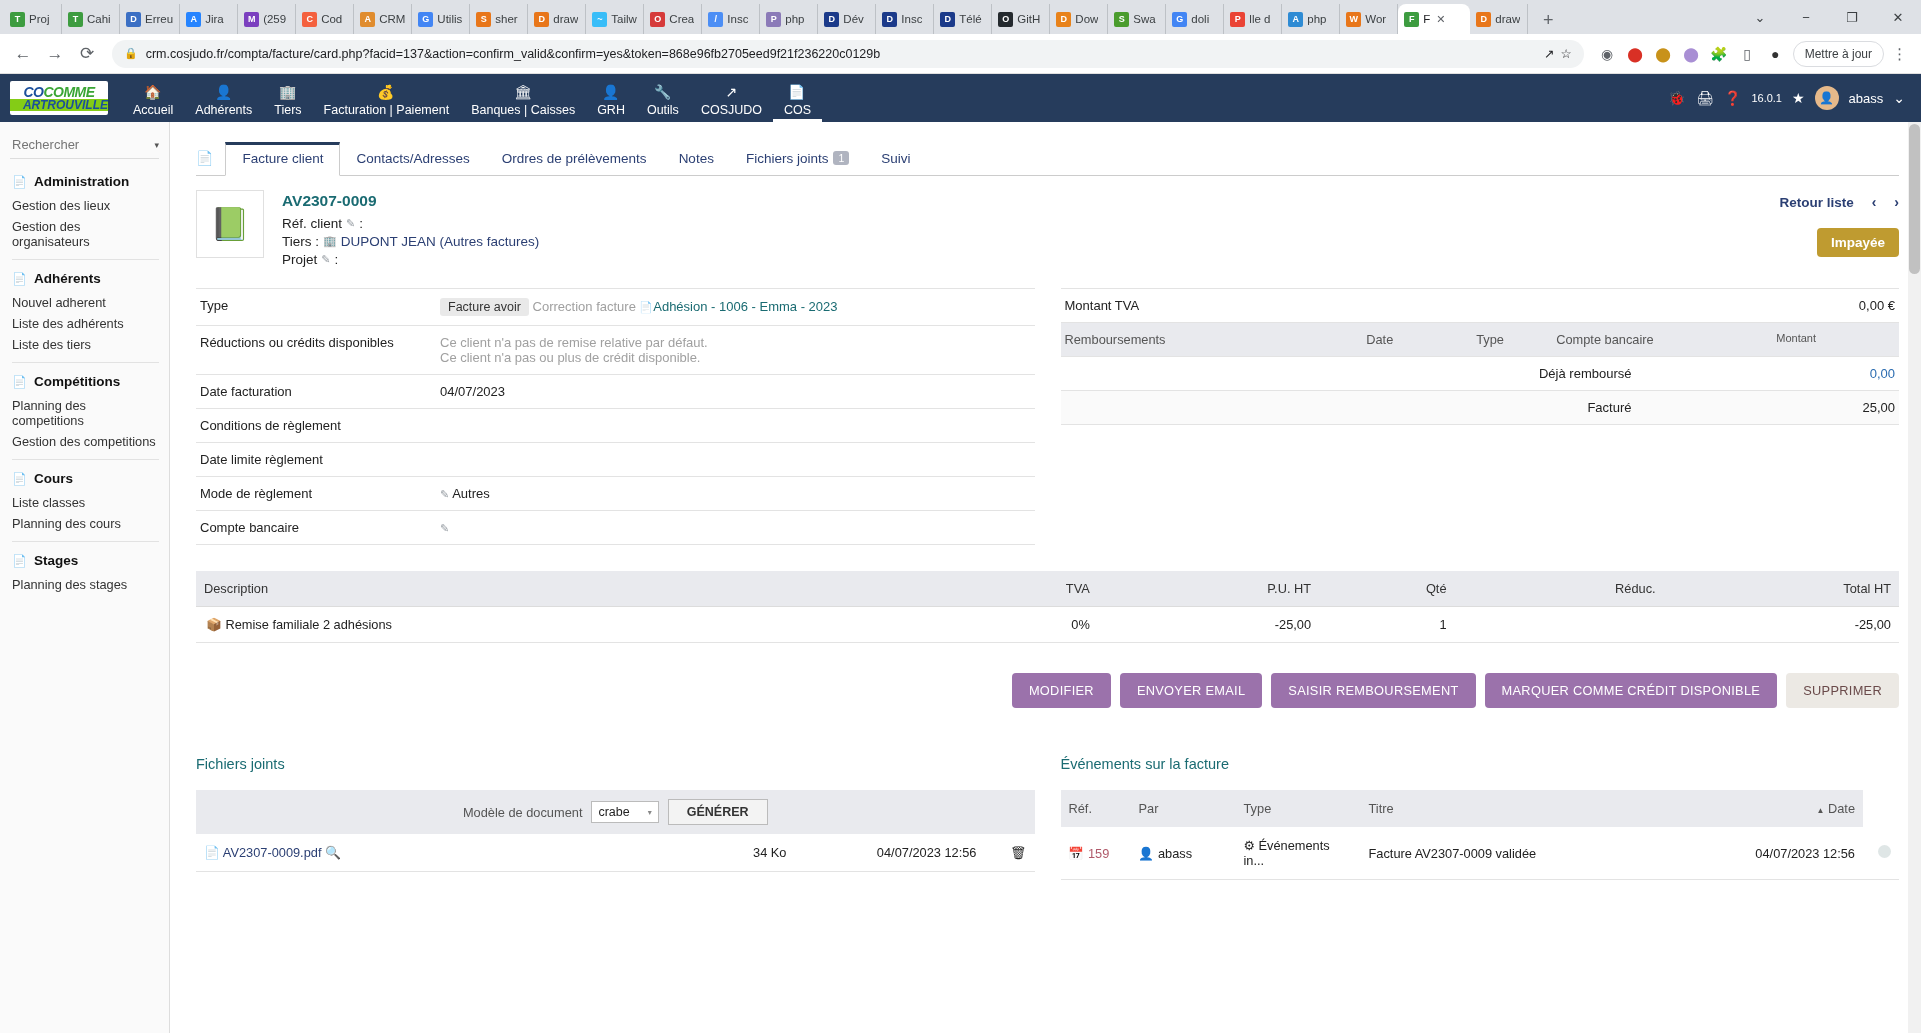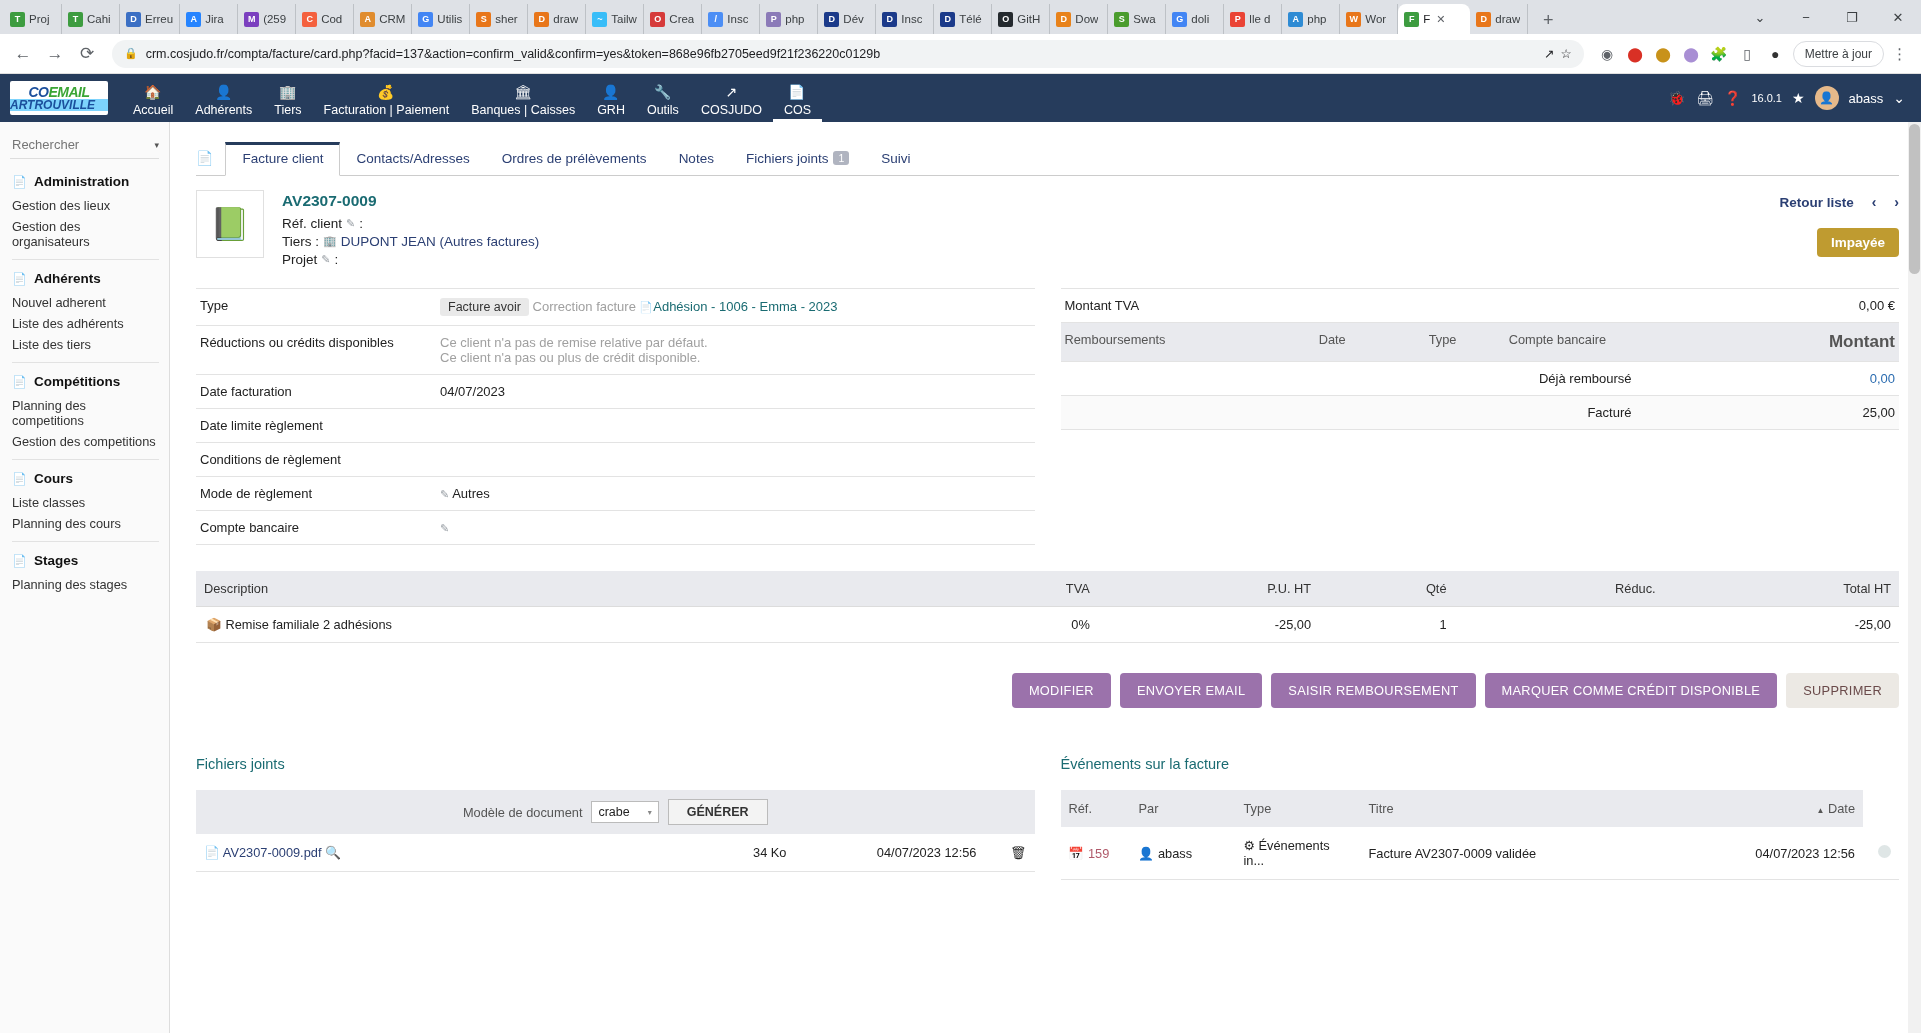--- a/index.html
+++ b/index.html
@@ -130,21 +130,21 @@
     background: #fff;
     border-radius: 2px;
     display: flex; flex-direction: column;
     align-items: center; justify-content: center;
     line-height: 1;
     flex: 0 0 auto;
     overflow: hidden;
   }
   .logo .l1 { font-size: 14px; font-weight: bold; font-style: italic; color: #1b4f9c; letter-spacing: -0.5px;}
   .logo .l1 .gr { color: #3aa535; }
-  .logo .l2 { font-size: 12px; font-weight: bold; font-style: italic; color: #1b4f9c; background:#7dd3fc; width:100%; text-align:left;}
+  .logo .l2 { font-size: 12px; font-weight: bold; font-style: italic; color: #1b4f9c; background:#84cc16; width:100%; text-align:right;}
   .topmenu { display: flex; align-items: flex-start; height: 48px; }
   .topmenu-item {
     display: flex; flex-direction: column;
     align-items: center; justify-content: center;
     padding: 4px 11px 0 11px;
     height: 48px;
     gap: 2px;
   }
   .topmenu-item .mi { font-size: 14px; line-height: 16px; height: 18px; display:flex; align-items:center;}
   .topmenu-item .ml { font-size: 12.5px; white-space: nowrap; }
@@ -552,21 +552,21 @@
     <span class="ic">🧩</span>
     <span class="ic">▯</span>
     <span class="ic" style="color:#333;">●</span>
   </div>
   <div class="updbtn">Mettre à jour</div>
   <div class="kebab">⋮</div>
 </div>
 
 <div class="app-header">
   <div class="logo">
-    <div class="l1"><span>CO</span><span class="gr">EMAIL</span></div>
+    <div class="l1"><span>CO</span><span class="gr">COMME</span></div>
     <div class="l2">ARTROUVILLE</div>
   </div>
   <div class="topmenu" id="topmenu-host">
       <div class="topmenu-item">
         <span class="mi">🏠</span>
         <span class="ml">Accueil</span>
       </div>
       <div class="topmenu-item">
         <span class="mi">👤</span>
         <span class="ml">Adhérents</span>
@@ -724,25 +724,25 @@
                 <td class="val">
                   <div class="muted">Ce client n'a pas de remise relative par défaut.</div>
                   <div class="muted">Ce client n'a pas ou plus de crédit disponible.</div>
                 </td>
               </tr>
               <tr>
                 <td class="lbl">Date facturation</td>
                 <td class="val"><span>04/07/2023</span></td>
               </tr>
               <tr>
+                <td class="lbl">Conditions de règlement</td>
+                <td class="val"><span></span></td>
+              </tr>
+              <tr>
                 <td class="lbl">Date limite règlement</td>
-                <td class="val"><span></span></td>
-              </tr>
-              <tr>
-                <td class="lbl">Conditions de règlement</td>
                 <td class="val"><span></span></td>
               </tr>
               <tr>
                 <td class="lbl">Mode de règlement</td>
                 <td class="val"><span class="pencil">✎</span> <span>Autres</span></td>
               </tr>
               <tr>
                 <td class="lbl">Compte bancaire</td>
                 <td class="val"><span class="pencil">✎</span> <span></span></td>
               </tr>
@@ -758,21 +758,21 @@
               </tr>
               <tr class="sub-head">
                 <td colspan="2">
                   <table style="width:100%;border-collapse:collapse">
                     <tbody>
                       <tr>
                         <td style="border:none;background:transparent;padding:0;color:#555;font-size:12.8px;text-align:left;">Remboursements</td>
                         <td style="border:none;background:transparent;padding:0;color:#555;font-size:12.8px;text-align:left;width:110px;">Date</td>
                         <td style="border:none;background:transparent;padding:0;color:#555;font-size:12.8px;text-align:left;width:80px;">Type</td>
                         <td style="border:none;background:transparent;padding:0;color:#555;font-size:12.8px;text-align:left;width:220px;">Compte bancaire</td>
-                        <td style="border:none;background:transparent;padding:0;color:#555;font-size:17px;text-align:right;font-weight:bold;">Montant</td>
+                        <td style="border:none;background:transparent;padding:0;color:#555;font-size:11px;text-align:left;">Montant</td>
                       </tr>
                     </tbody>
                   </table>
                 </td>
               </tr>
               <tr class="rb-row">
                 <td>Déjà remboursé</td>
                 <td class="num link">0,00</td>
               </tr>
               <tr class="rb-row alt">

